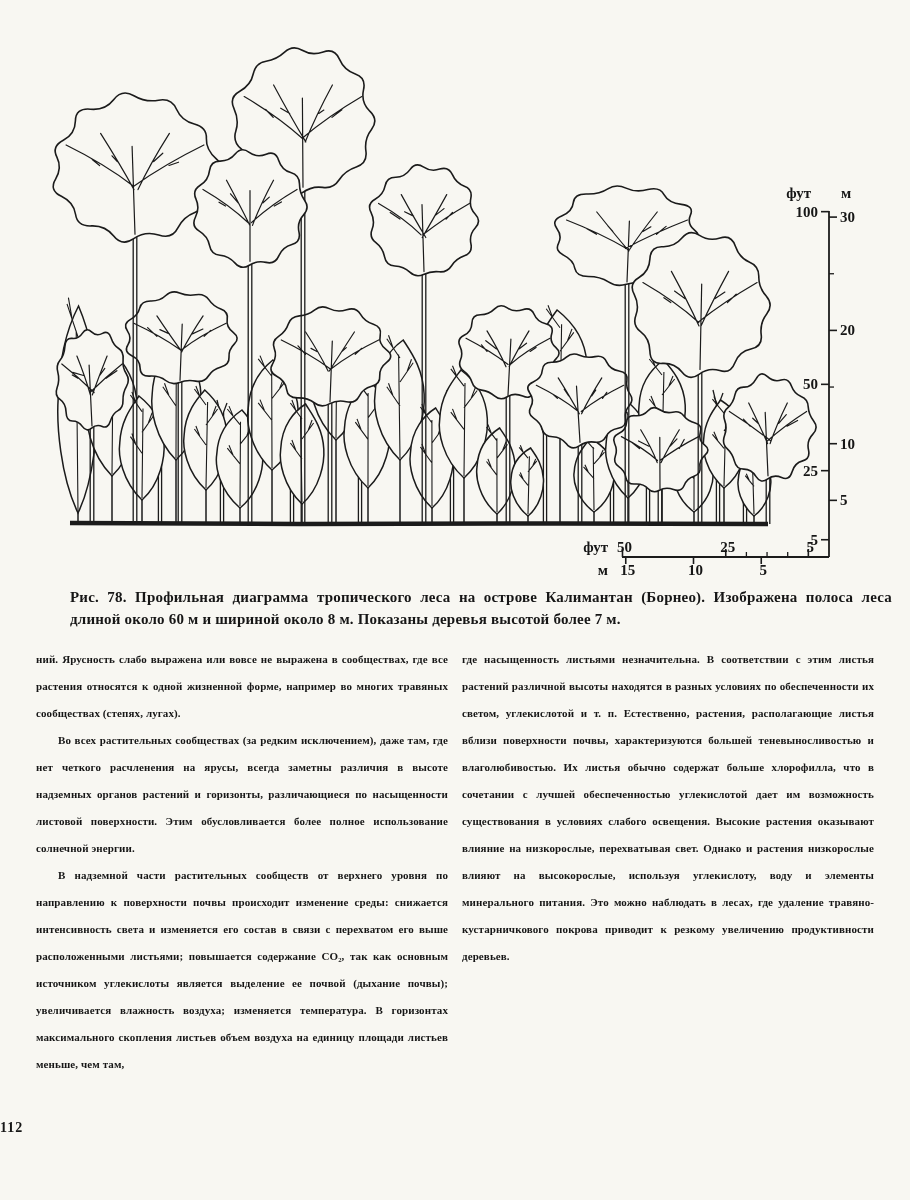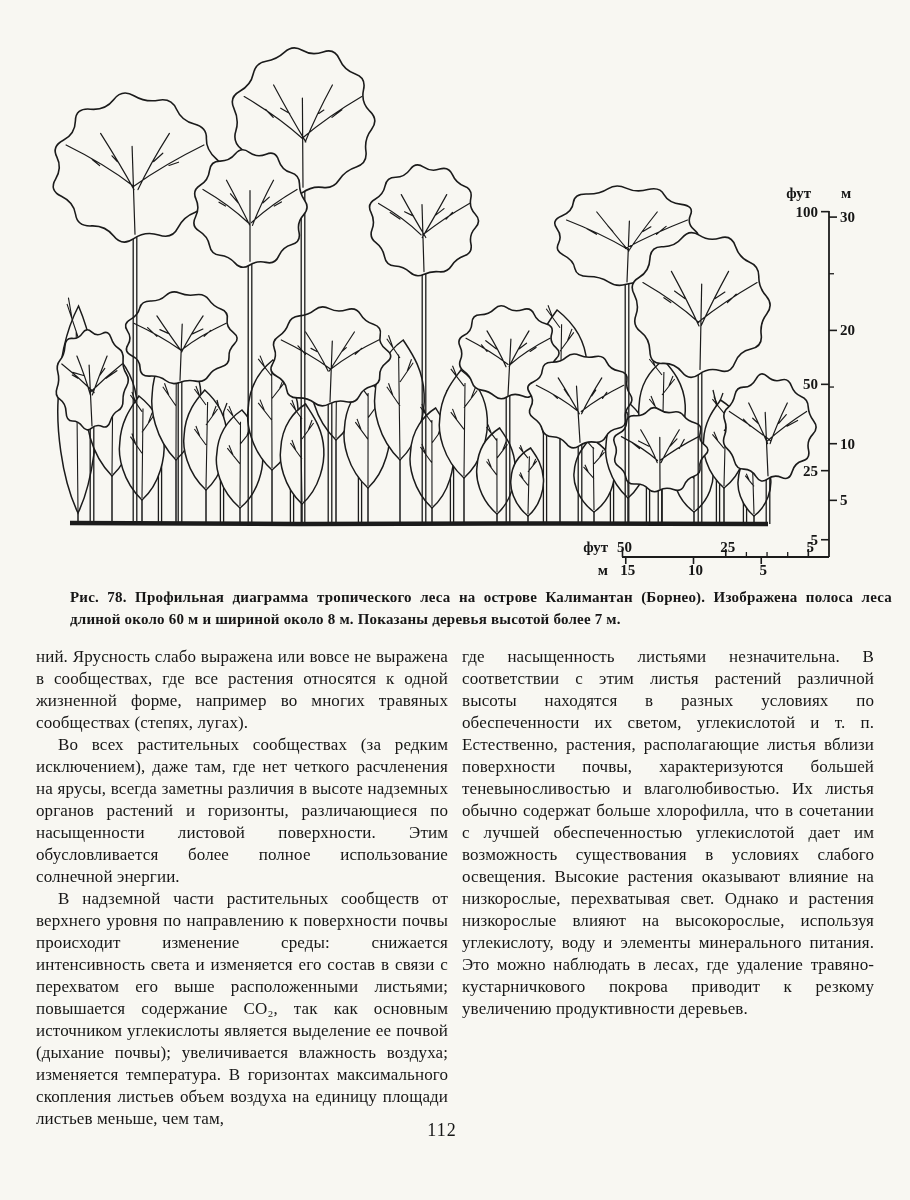--- a/index.html
+++ b/index.html
@@ -10,27 +10,27 @@
   }
   .figure-area{position:absolute;top:8px;left:0;width:910px;height:580px;}
   svg text{font-family:"Liberation Serif", serif;fill:#161616;}
   .caption{
     position:absolute;top:586px;left:46px;width:822px;
     font-size:15px;font-weight:bold;line-height:22px;text-align:justify;
     letter-spacing:0.2px;
     margin-left:24px;
   }
   .columns{position:absolute;top:646px;left:36px;width:838px;display:flex;gap:14px;}
-  .col{width:412px;font-size:17px;font-weight:normal;line-height:22px;
+  .col{width:412px;font-size:11px;font-weight:bold;line-height:27px;
     text-align:justify;letter-spacing:0.1px;hyphens:none;}
   .col p{margin:0;text-indent:22px;}
   .col p.cont{text-indent:0;}
   .pageno{
-    position:absolute;top:1120px;left:0;width:884px;text-align:center;
-    font-size:18px;font-weight:normal;letter-spacing:1px;
+    position:absolute;top:1120px;left:0;width:884px;text-align:left;
+    font-size:14px;font-weight:bold;letter-spacing:1px;
   }
 </style>
 </head>
 <body>
 
 <div class="figure-area">
   <svg width="910" height="580" viewBox="0 0 910 580">
       <g>
         <path d="M158.4,516 L158.4,382 L155,368 M161.6,516 L161.6,380 L165,371" stroke="#1b1b1b" stroke-width="1.3" fill="none"></path>
         <path d="M220.4,516 L220.4,406 L217,392 M223.6,516 L223.6,404 L227,395" stroke="#1b1b1b" stroke-width="1.3" fill="none"></path>

